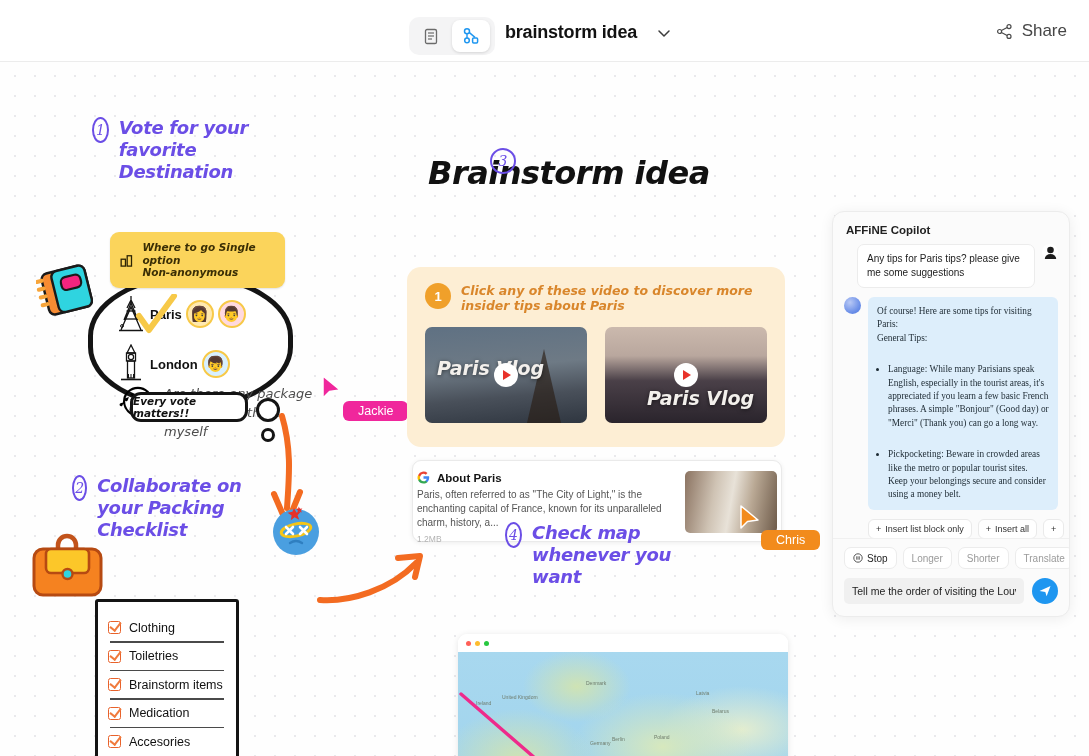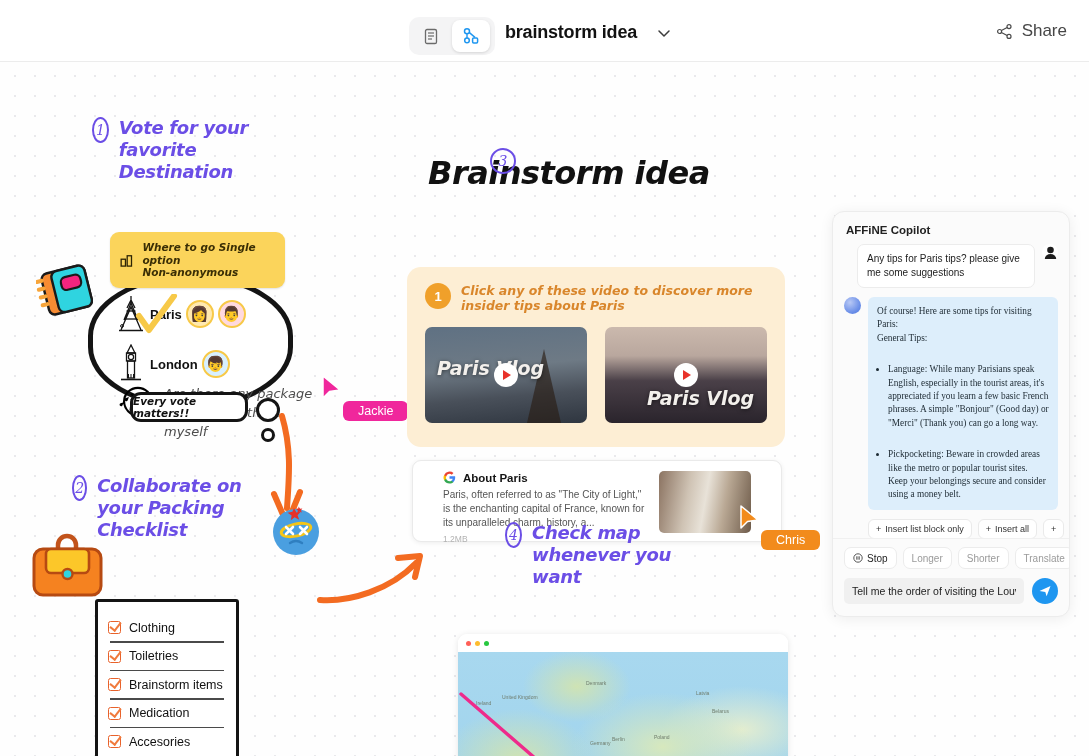--- a/index.html
+++ b/index.html
@@ -154,21 +154,21 @@
     position:absolute; right:26px; bottom:0; width:0;height:0;
     border-left:17px solid transparent; border-right:17px solid transparent;
     border-bottom:74px solid rgba(40,28,18,.62);
   }
 
   
   #link-card{
     left:412px; top:398px; width:370px; height:82px;
     background:#fff; border:1px solid #eaeaea; border-radius:9px;
     box-shadow:0 1px 5px rgba(0,0,0,.07);
-    display:flex; padding:10px 30px; gap:10px;
+    display:flex; padding:10px 4px; gap:10px;
   }
   #link-title{ font-size:11.5px; font-weight:700; color:#141414; }
   #link-desc{ font-size:10px; line-height:14px; color:#555; margin-top:4px;}
   #link-size{ font-size:8.5px; color:#b2b2b2; margin-top:4px; }
   #link-thumb{
     width:92px;height:62px;border-radius:5px;flex:0 0 92px;
     background:linear-gradient(100deg,#8b7361 0%,#cfc3b4 32%,#e8e2d8 50%,#b9a894 70%,#6d5a49 100%);
   }
 
   

